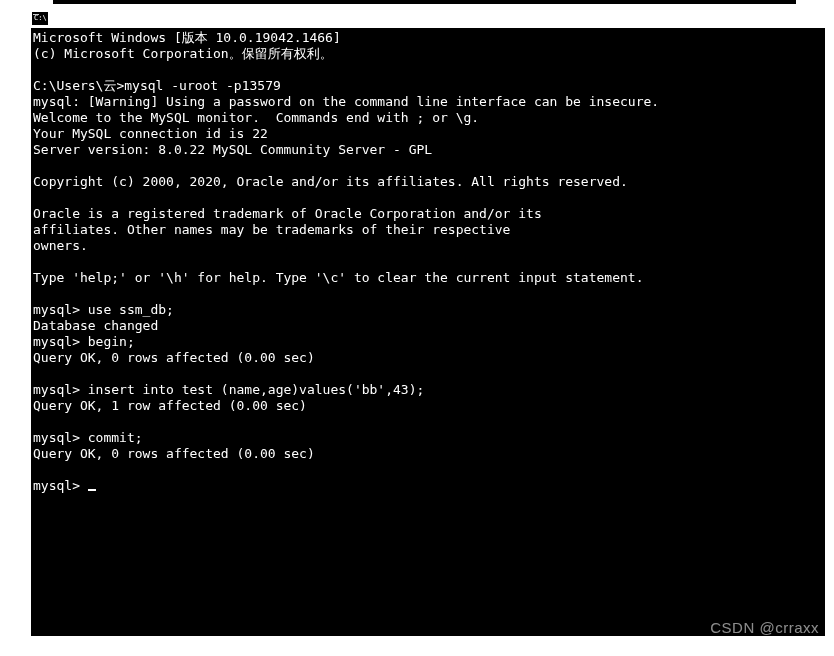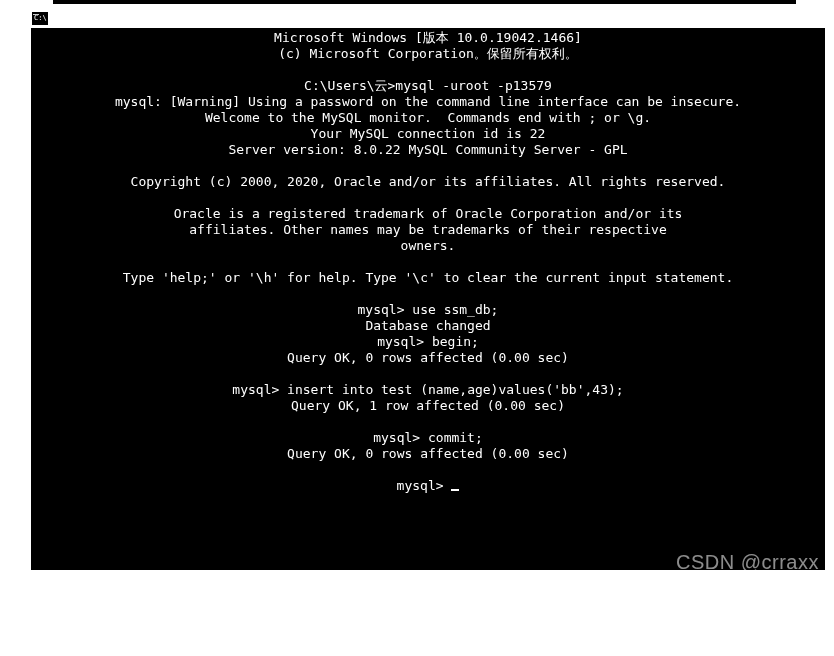--- a/index.html
+++ b/index.html
@@ -55,43 +55,42 @@
       font-family: Consolas, monospace;
       font-size: 7px;
       color: #fff;
       line-height: 1;
     }
     .terminal {
       background: #000;
       color: #fff;
       margin-left: 31px;
       width: 794px;
-      height: 542px;
+      height: 608px;
       padding: 2px 2px;
       font-size: 13px;
       line-height: 16px;
       font-family: "NSimSun", "SimSun", "Consolas", monospace;
       white-space: pre;
       position: relative;
-      text-align: center;
     }
     .cursor {
       display: inline-block;
       width: 8px;
       height: 2px;
       background: #fff;
       vertical-align: baseline;
       margin-bottom: -1px;
     }
     .watermark {
       position: absolute;
       right: 6px;
       bottom: 0px;
       font-family: Arial, sans-serif;
-      font-size: 20px;
+      font-size: 15px;
       color: rgba(255,255,255,0.55);
       letter-spacing: 0.5px;
     }
   </style>
 </head>
 <body>
 
 <div class="top-bar"></div>
 
 <div class="title-bar">

